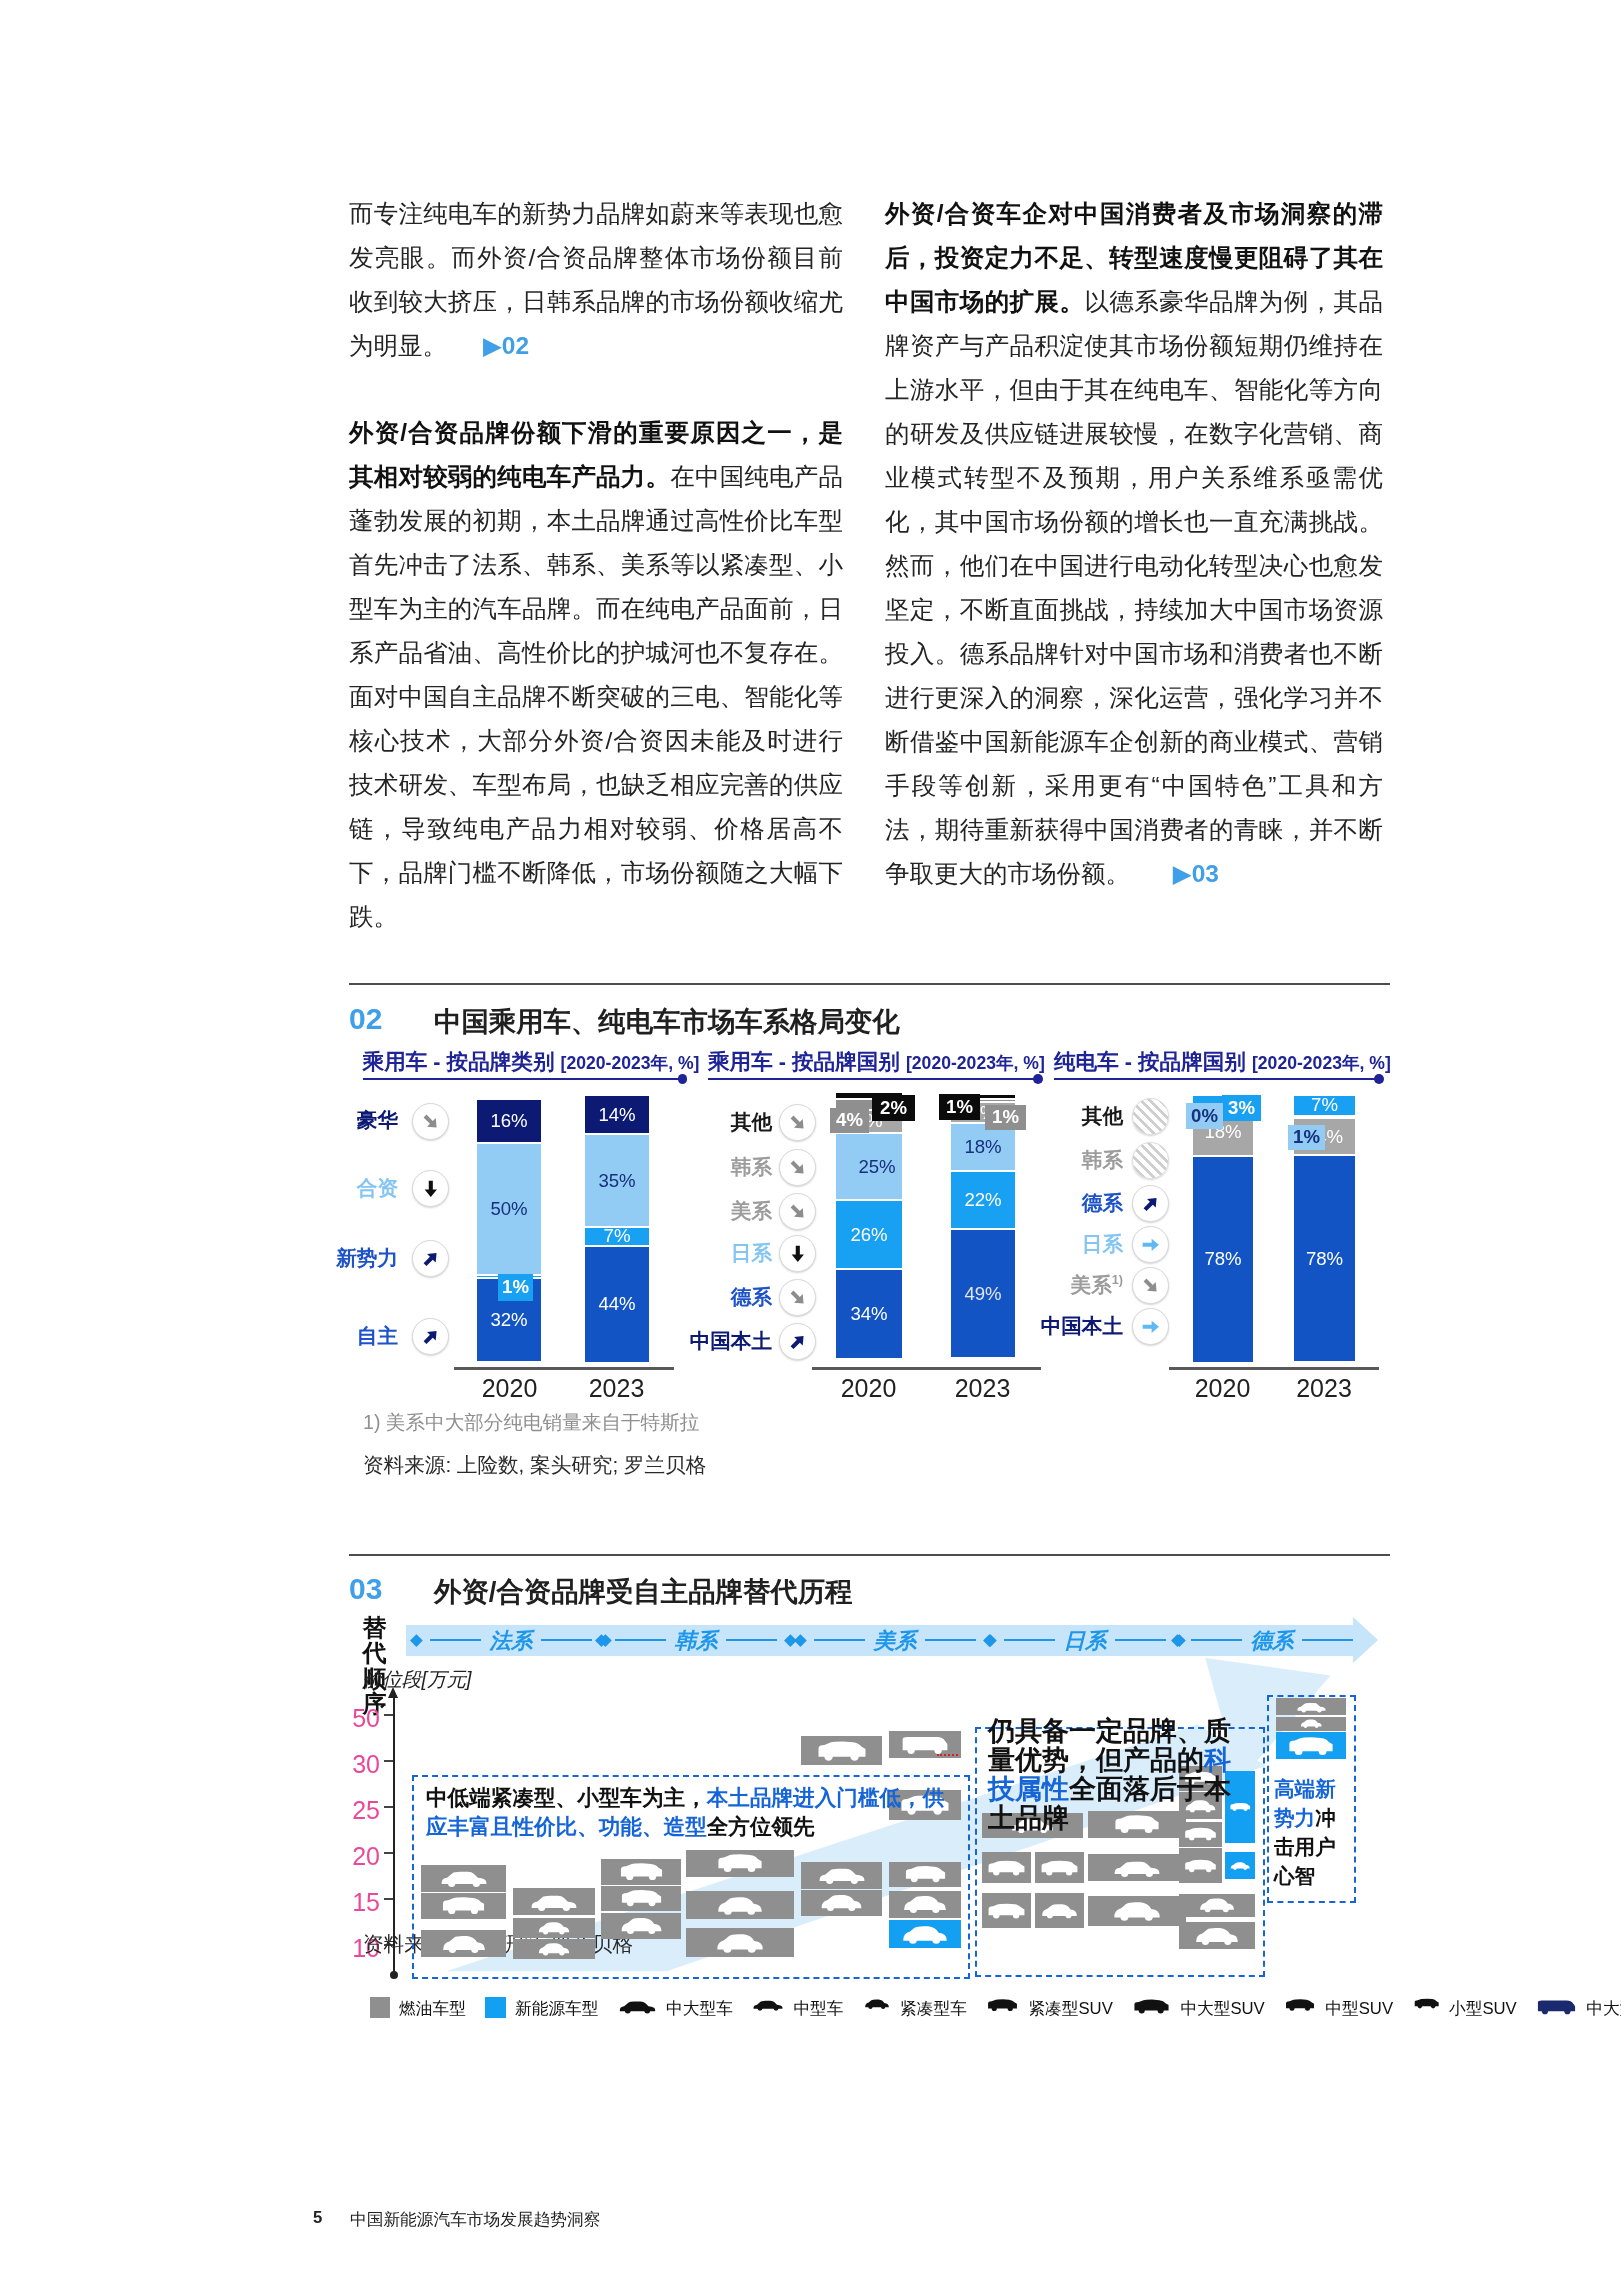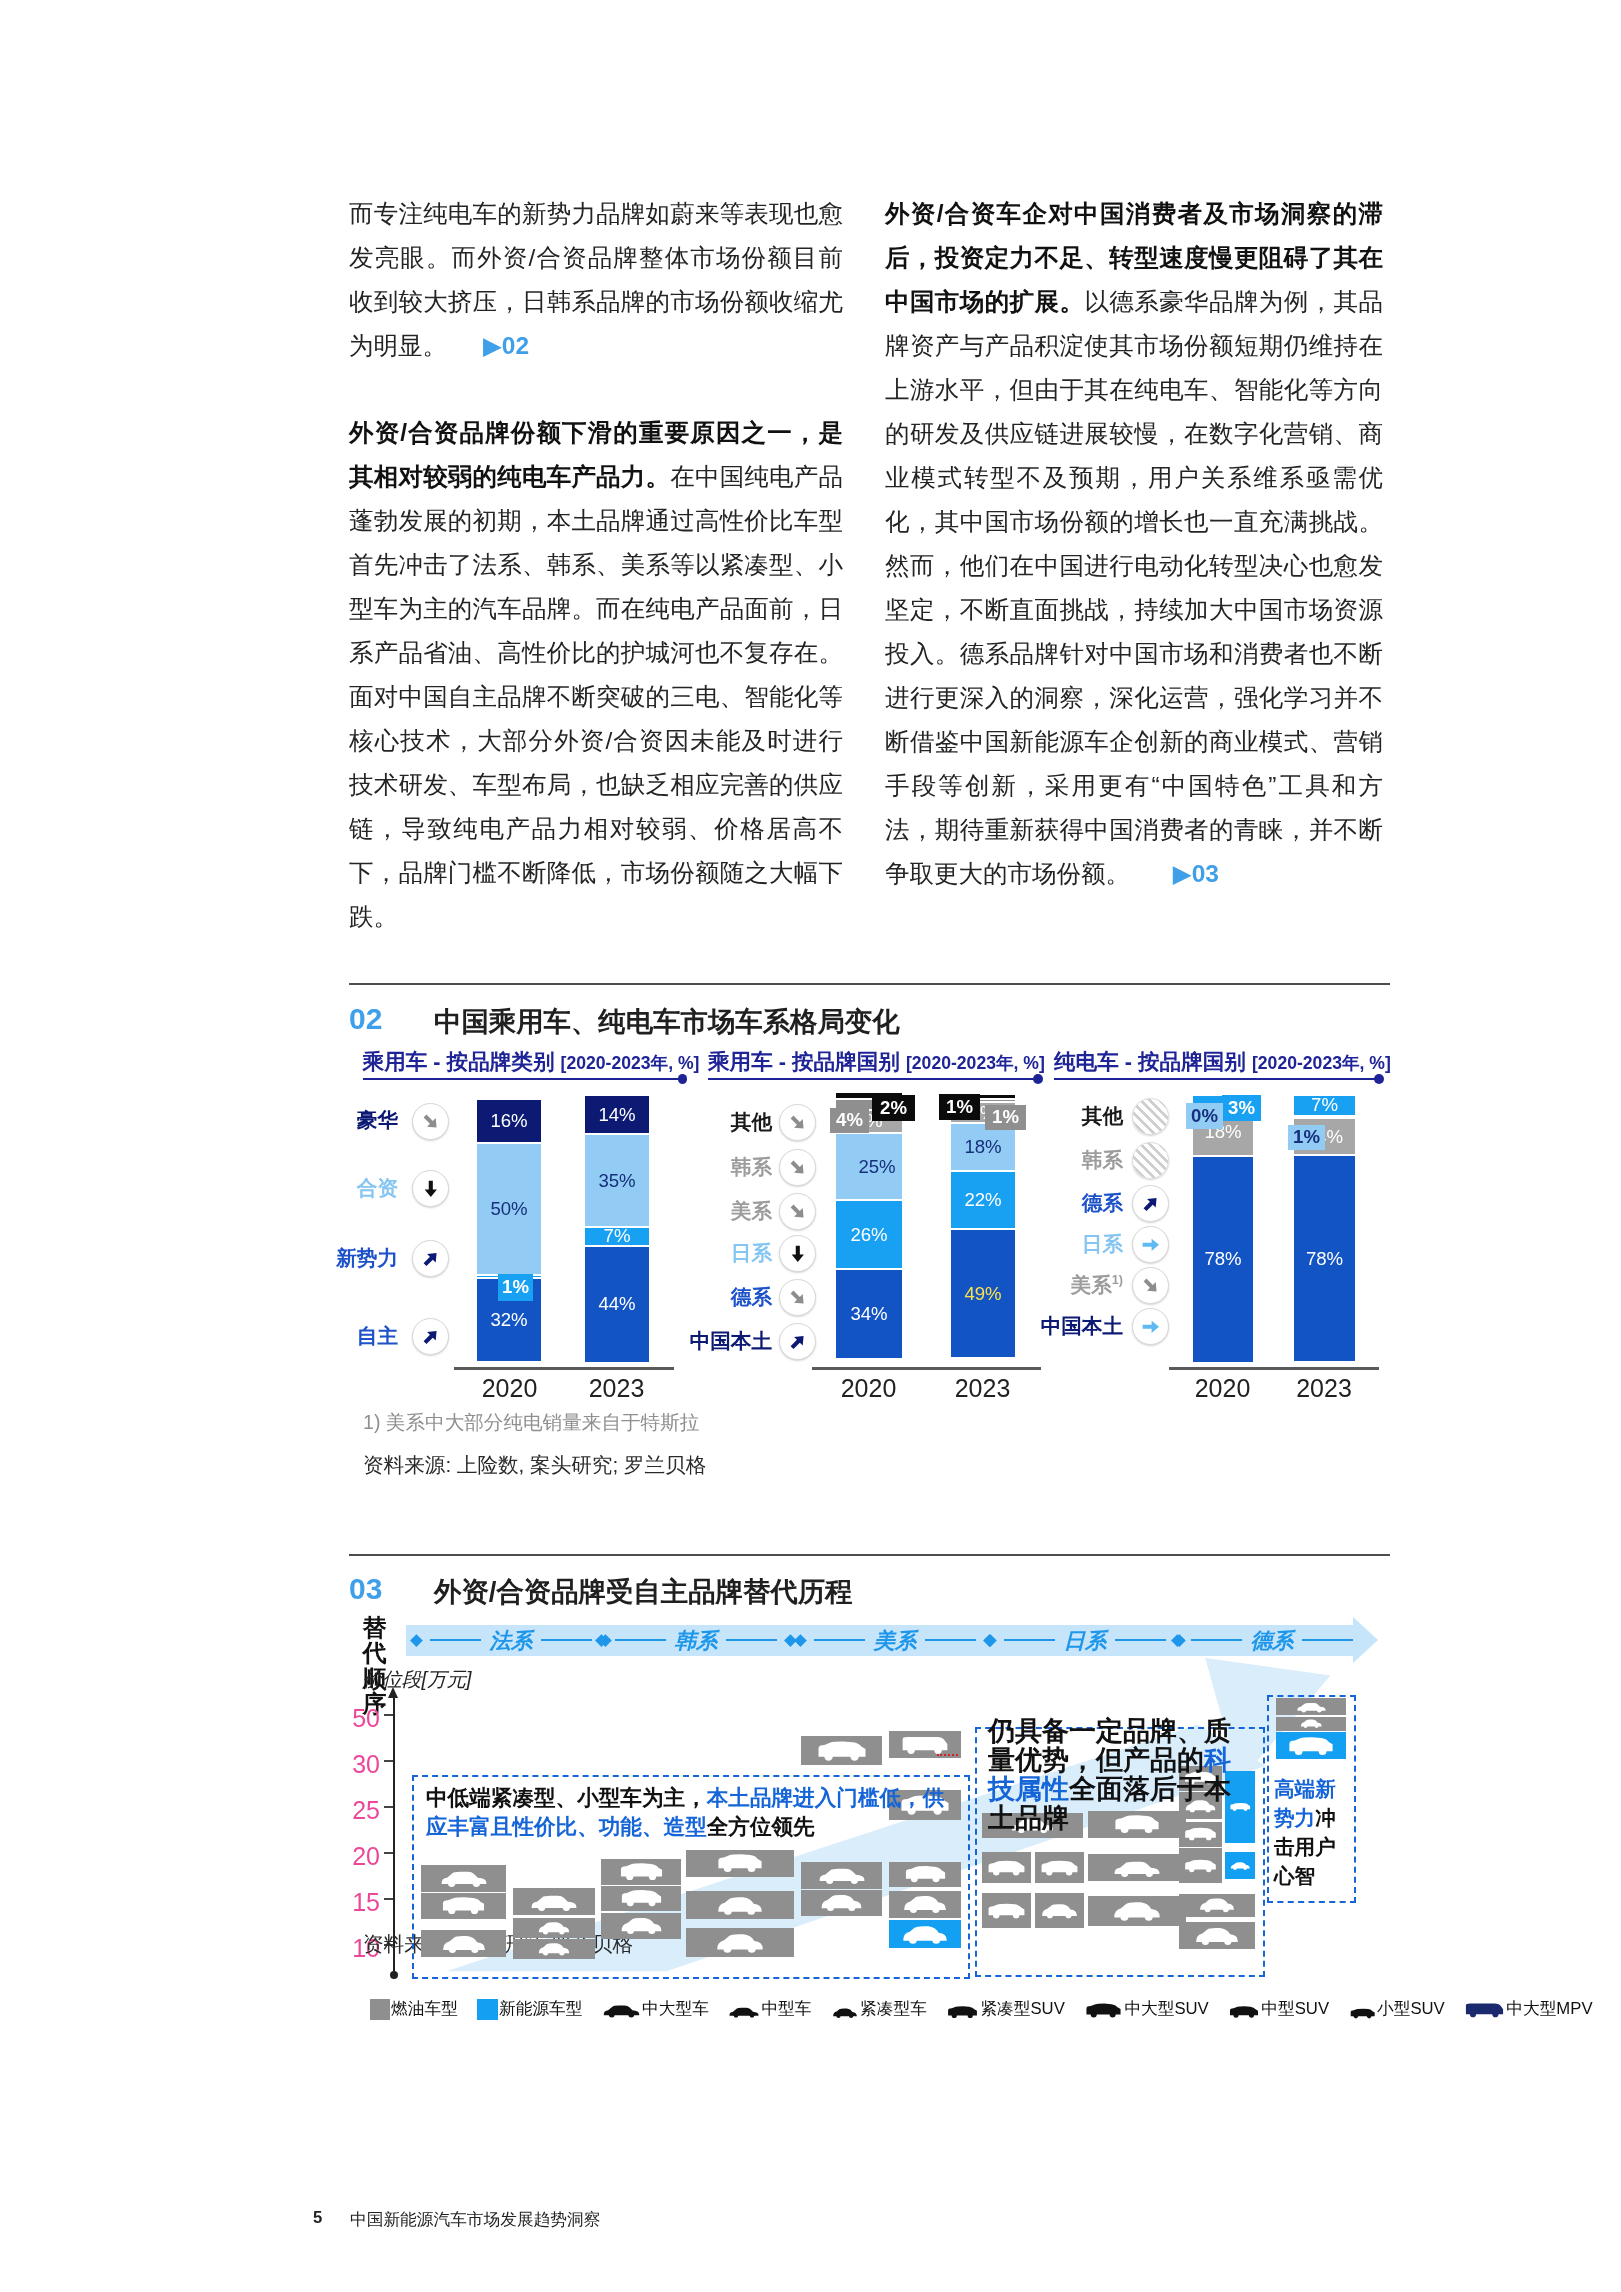--- a/index.html
+++ b/index.html
@@ -48,21 +48,21 @@
   .tick{position:absolute;font-size:25px;color:#ec4899;width:35px;text-align:right;}
   .tickdash{position:absolute;width:9.8px;height:2px;background:#444;}
   .dashedbox{position:absolute;border:2.9px dashed #1565d8;z-index:3;}
   .boxtext{position:absolute;font-size:21.6px;font-weight:bold;line-height:29px;color:#111;z-index:4;}
   .boxtext .blue{color:#1565d8;}
   .tile{position:absolute;background:#8f8f8f;display:flex;align-items:center;justify-content:center;z-index:2;}
   .tile.nev{background:#14a0f2;}
   .tile svg{display:block;}
   .redmark{position:absolute;right:2.9px;bottom:2px;width:21.6px;border-bottom:2.9px dotted #d42222;}
   .legend{position:absolute;left:26.5px;top:390px;display:flex;align-items:center;gap:19.6px;font-size:16.7px;color:#111;white-space:nowrap;}
-  .legend .item{display:flex;align-items:flex-end;gap:1px;}
+  .legend .item{display:flex;align-items:flex-start;gap:9px;}
   .sw{width:20.6px;height:20.6px;display:inline-block;}
   
   .pagefoot{position:absolute;font-size:16.7px;color:#222;}
 </style>
 </head>
 <body>
 
 <svg width="0" height="0" style="position:absolute">
   <defs>
     <symbol id="g-car" viewBox="0 0 64 28">
@@ -192,21 +192,21 @@
       </div>
       <div class="chip" style="left: 529px; top: 115px; width: 43px; height: 25.5px; background: rgb(11, 11, 11); color: rgb(255, 255, 255);">2%</div>
       <div class="chip" style="left: 487px; top: 128px; width: 39px; height: 24.5px; background: rgb(143, 143, 143); color: rgb(255, 255, 255);">4%</div>
       <div class="yearlab" style="left: 473px; top: 394px; width: 105px;">2020</div>
       <div class="bar" style="left: 608px; top: 115px; width: 64px;">
         <div class="seg" style="height: 2.9px; background: rgb(11, 11, 11);"></div>
         <div class="seg" style="height: 2.9px; background: rgb(143, 143, 143);"></div>
         <div class="seg" style="height: 21.6px; background: rgb(167, 167, 167); color: rgb(255, 255, 255);">8%</div>
         <div class="seg" style="height: 48px; background: rgb(146, 204, 245); color: rgb(22, 48, 124);">18%</div>
         <div class="seg" style="height: 58px; background: rgb(24, 160, 242); color: rgb(255, 255, 255);">22%</div>
-        <div class="seg" style="height: 129px; background: rgb(18, 84, 196); color: #fde047;">49%</div>
+        <div class="seg" style="height: 129px; background: rgb(18, 84, 196); color: #e5e5e5;">49%</div>
       </div>
       <div class="chip" style="left: 596px; top: 114px; width: 41px; height: 25.5px; background: rgb(11, 11, 11); color: rgb(255, 255, 255);">1%</div>
       <div class="chip" style="left: 642px; top: 125px; width: 41px; height: 24.5px; background: rgb(143, 143, 143); color: rgb(255, 255, 255);">1%</div>
       <div class="yearlab" style="left: 588px; top: 394px; width: 103px;">2023</div>
       <div class="axis" style="left: 469px; top: 387px; width: 229px;"></div>
       <div class="subt" style="left: 711px; top: 67px;"><span>纯电车 - 按品牌国别</span> <span class="unit">[2020-2023年, %]</span></div>
       <div class="subt-line" style="left: 711px; top: 98px; width: 326px;"></div>
       <div class="rowlab" style="left: 662px; top: 122px; color: rgb(26, 26, 26);">其他</div>
       <div class="trend hatched" style="left: 789px; top: 118px;"></div>
       <div class="rowlab" style="left: 662px; top: 166px; color: rgb(156, 156, 156);">韩系</div>

